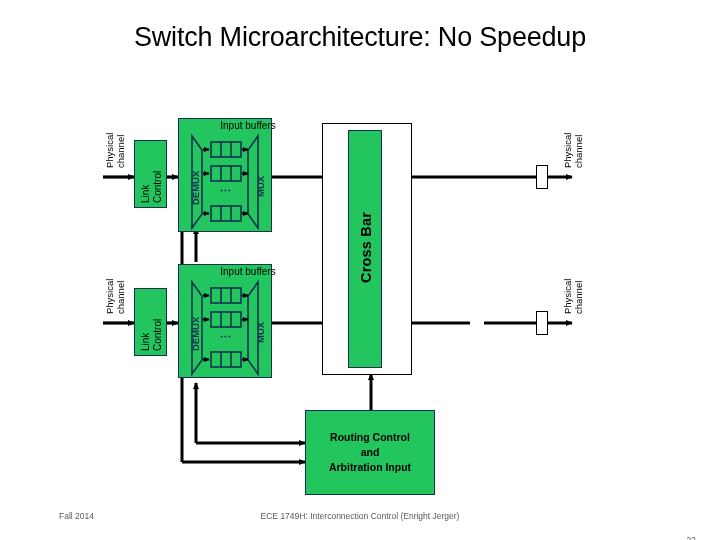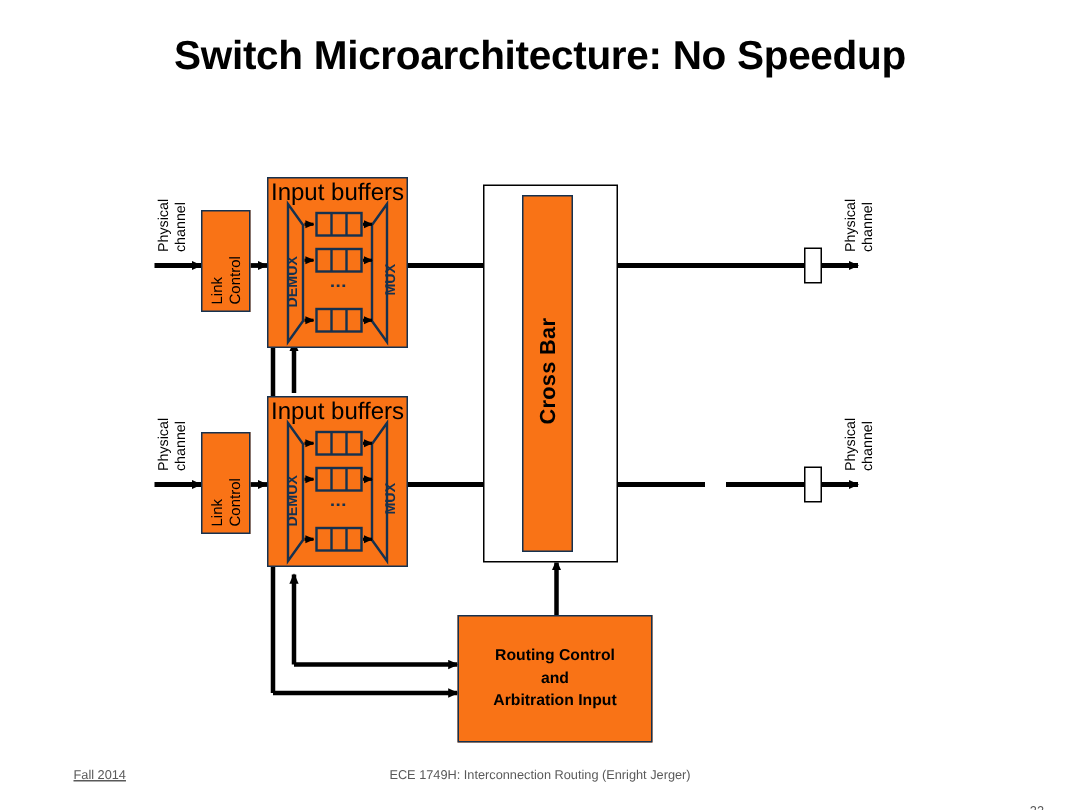--- a/index.html
+++ b/index.html
@@ -17,21 +17,21 @@
   }
 
   
   #slide-title {
     position: absolute;
     left: 0;
     top: 22px;
     width: 720px;
     text-align: center;
     font-size: 27px;
-    font-weight: bold;
+    font-weight: normal;
     letter-spacing: -0.2px;
     color: #000000;
     white-space: nowrap;
   }
 
   
   #diagram {
     position: absolute;
     left: 0;
     top: 0;
@@ -40,21 +40,21 @@
   }
   #diagram svg {
     position: absolute;
     left: 0;
     top: 0;
   }
 
   
   .blue-box {
     position: absolute;
-    background: #f97316;
+    background: #22c55e;
     border: 1px solid #15314f;
     box-sizing: border-box;
   }
 
   .label-plain {
     position: absolute;
     white-space: nowrap;
     font-size: 9.5px;
     color: #000000;
   }
@@ -101,24 +101,25 @@
     font-weight: bold;
     color: #15314f;
     white-space: nowrap;
     transform-origin: 0 0;
     transform: rotate(-90deg);
   }
 
   
   .ib-caption {
     position: absolute;
-    font-size: 16px;
+    font-size: 10px;
     color: #000000;
     white-space: nowrap;
     text-align: center;
+    margin-left: 23px;
   }
 
   
   .routing-text {
     position: absolute;
     left: 0;
     top: 0;
     width: 100%;
     height: 100%;
     display: flex;
@@ -155,21 +156,21 @@
     bottom: 0;
     width: 720px;
     height: 40px;
   }
   .foot {
     position: absolute;
     font-size: 8.5px;
     color: #595959;
     white-space: nowrap;
   }
-  #foot-left  { left: 49px;  top: 11px; text-decoration: underline; }
+  #foot-left  { left: 59px;  top: 11px; }
   #foot-mid   { left: 0;     top: 11px; width: 720px; text-align: center; }
   #foot-right { right: 24px; top: 11px; margin-top: 24px; }
 </style>
 </head>
 <body>
 
 <div id="slide-title">Switch Microarchitecture: No Speedup</div>
 
 <div id="diagram">
 
@@ -329,15 +330,15 @@
       <span>Routing Control</span>
       <span>and</span>
       <span>Arbitration Input</span>
     </div>
   </div>
 
 </div>
 
 <div id="footer">
   <div class="foot" id="foot-left">Fall 2014</div>
-  <div class="foot" id="foot-mid">ECE 1749H: Interconnection Routing (Enright Jerger)</div>
+  <div class="foot" id="foot-mid">ECE 1749H: Interconnection Control (Enright Jerger)</div>
   <div class="foot" id="foot-right">22</div>
 </div>
 
 </body></html>

